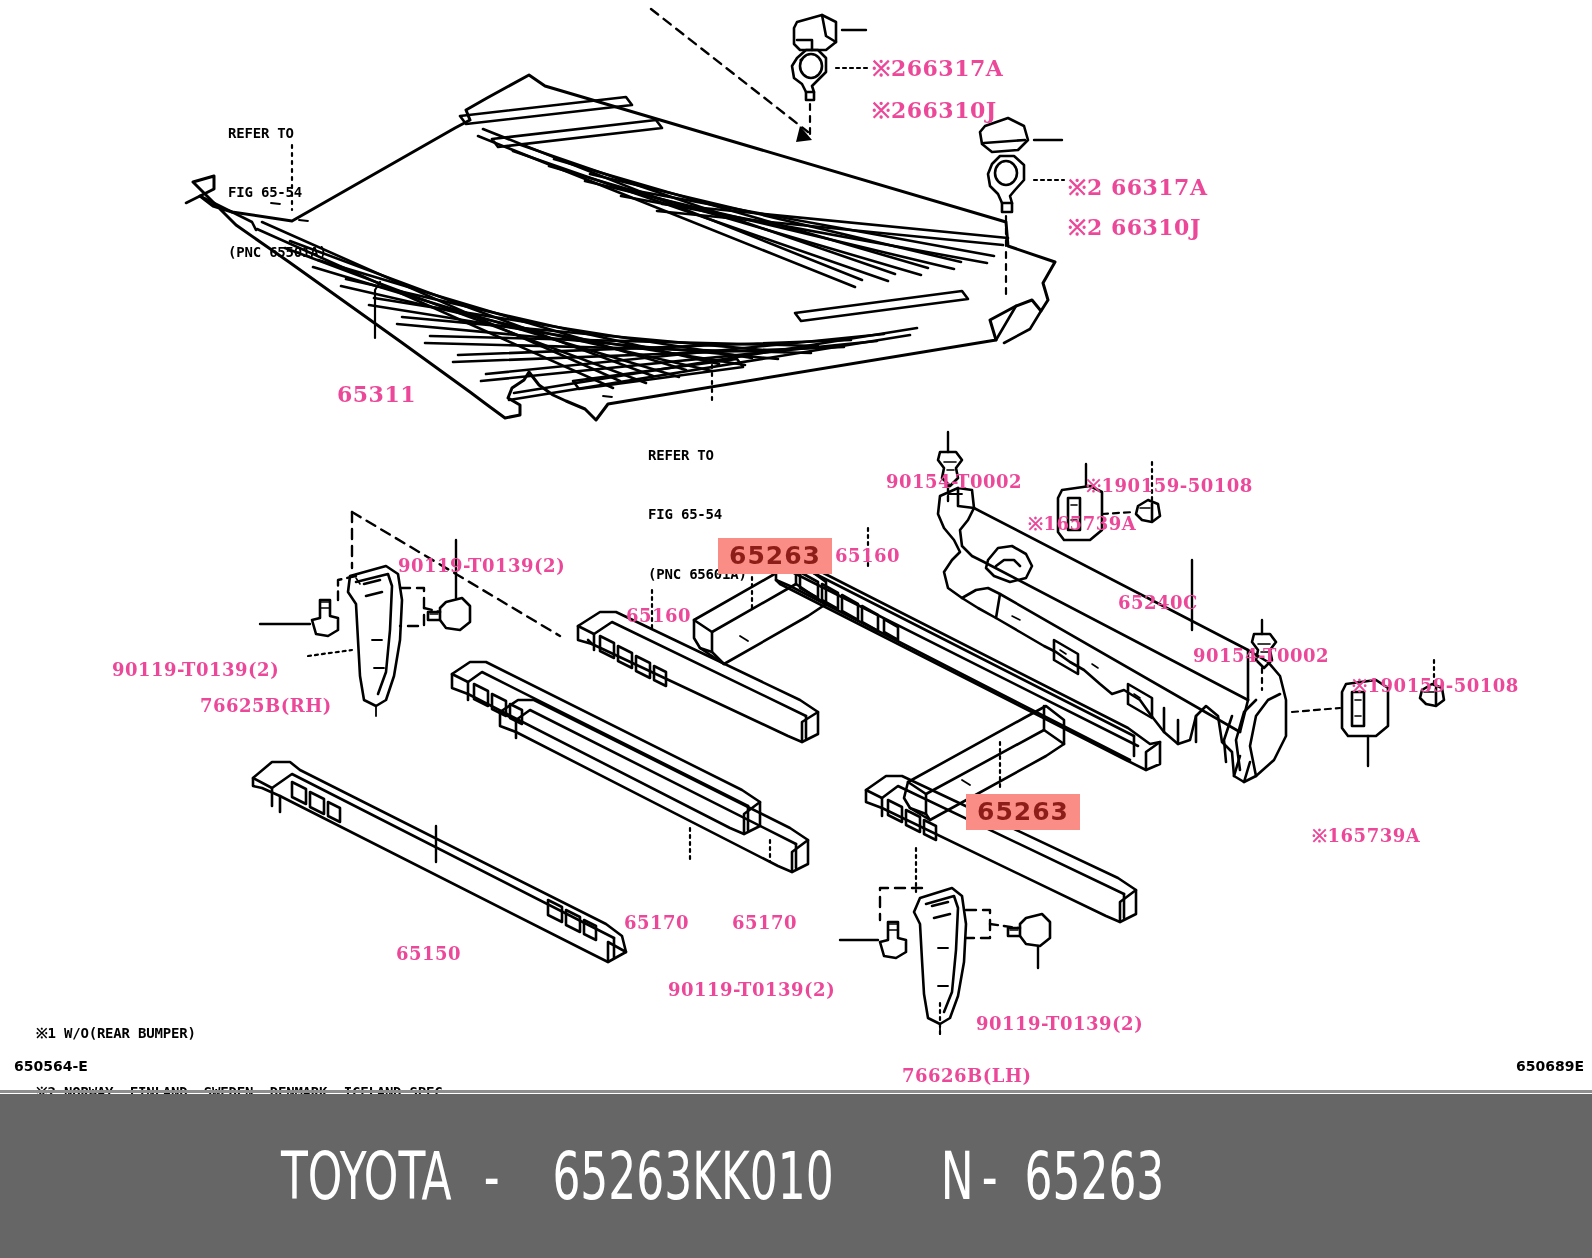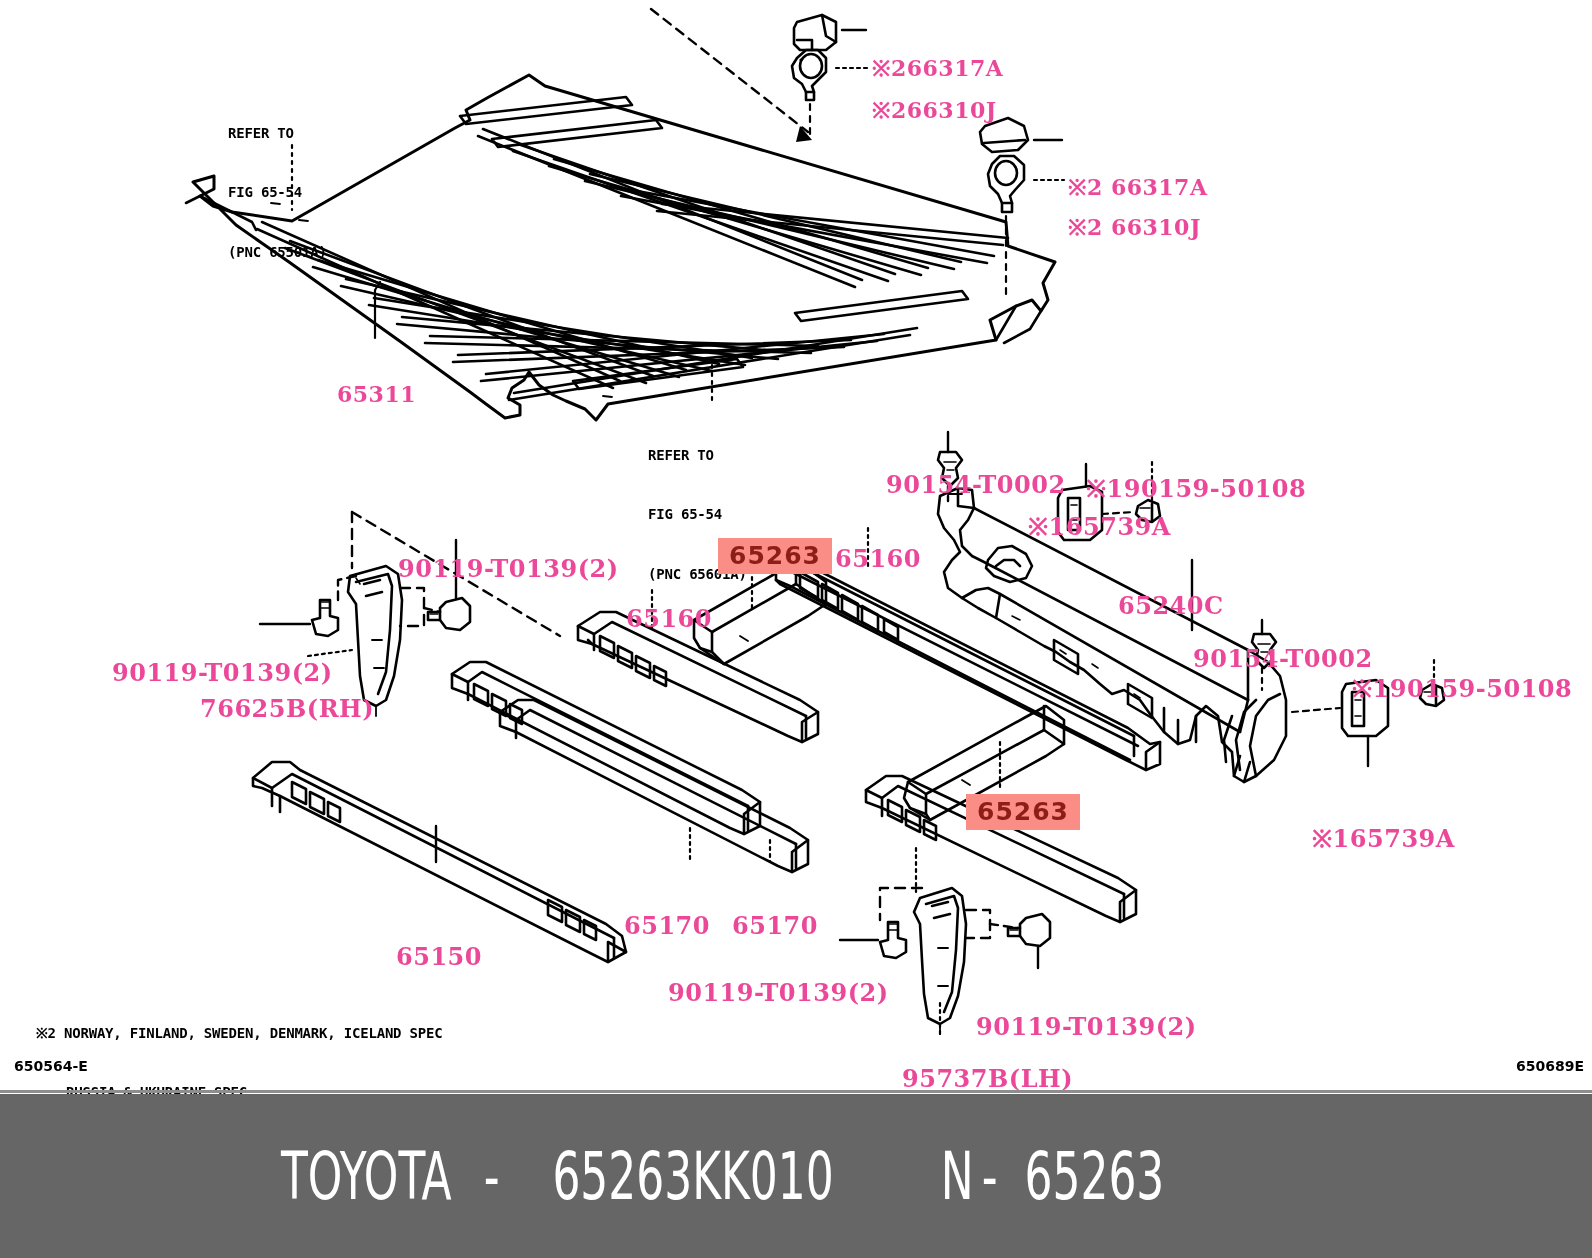--- a/index.html
+++ b/index.html
@@ -15,21 +15,21 @@
     position:absolute;
     font-family:"DejaVu Serif", serif;
     font-weight:bold;
     color:#ec4899;
     white-space:pre;
     letter-spacing:0.5px;
     line-height:1.28;
     margin-top:46px;
   }
   .lbl-22{font-size:22px;}
-  .lbl-21{font-size:24px;}
+  .lbl-21{font-size:18px;}
 
   .note{
     position:absolute;
     font-family:"DejaVu Sans Mono", monospace;
     font-size:14px;
     font-weight:bold;
     color:#000;
     white-space:pre;
     line-height:1.42;
     letter-spacing:-0.2px;
@@ -478,26 +478,27 @@
   <div class="lbl lbl-21" style="left:398px;top:508px;">90119-T0139(2)</div>
   <div class="lbl lbl-21" style="left:112px;top:612px;">90119-T0139(2)</div>
   <div class="lbl lbl-21" style="left:200px;top:648px;">76625B(RH)</div>
 
   <div class="lbl lbl-21" style="left:396px;top:896px;">65150</div>
   <div class="lbl lbl-21" style="left:624px;top:865px;">65170</div>
   <div class="lbl lbl-21" style="left:732px;top:865px;">65170</div>
 
   <div class="lbl lbl-21" style="left:668px;top:932px;">90119-T0139(2)</div>
   <div class="lbl lbl-21" style="left:976px;top:966px;">90119-T0139(2)</div>
-  <div class="lbl lbl-21" style="left:902px;top:1018px;">95737B(LH)</div>
+  <div class="lbl lbl-21" style="left:902px;top:1018px;">76626B(LH)</div>
 
   <div class="hl" style="left:718px;top:538px;">65263</div>
   <div class="hl" style="left:966px;top:794px;">65263</div>
 
   <div class="note" style="left:36px;top:984px;">
+    <div>※1 W/O(REAR BUMPER)</div>
     <div>※2 NORWAY, FINLAND, SWEDEN, DENMARK, ICELAND SPEC</div>
     <div style="padding-left:30px;">RUSSIA &amp; UKURAINE SPEC</div>
   </div>
 
   <div class="corner-code" style="left:14px;top:1058px;">650564-E</div>
   <div class="corner-code" style="left:1480px;top:1058px;margin-left:36px;">650689E</div>
 
   <div id="divider"></div>
 
   <div id="footer-bar">

